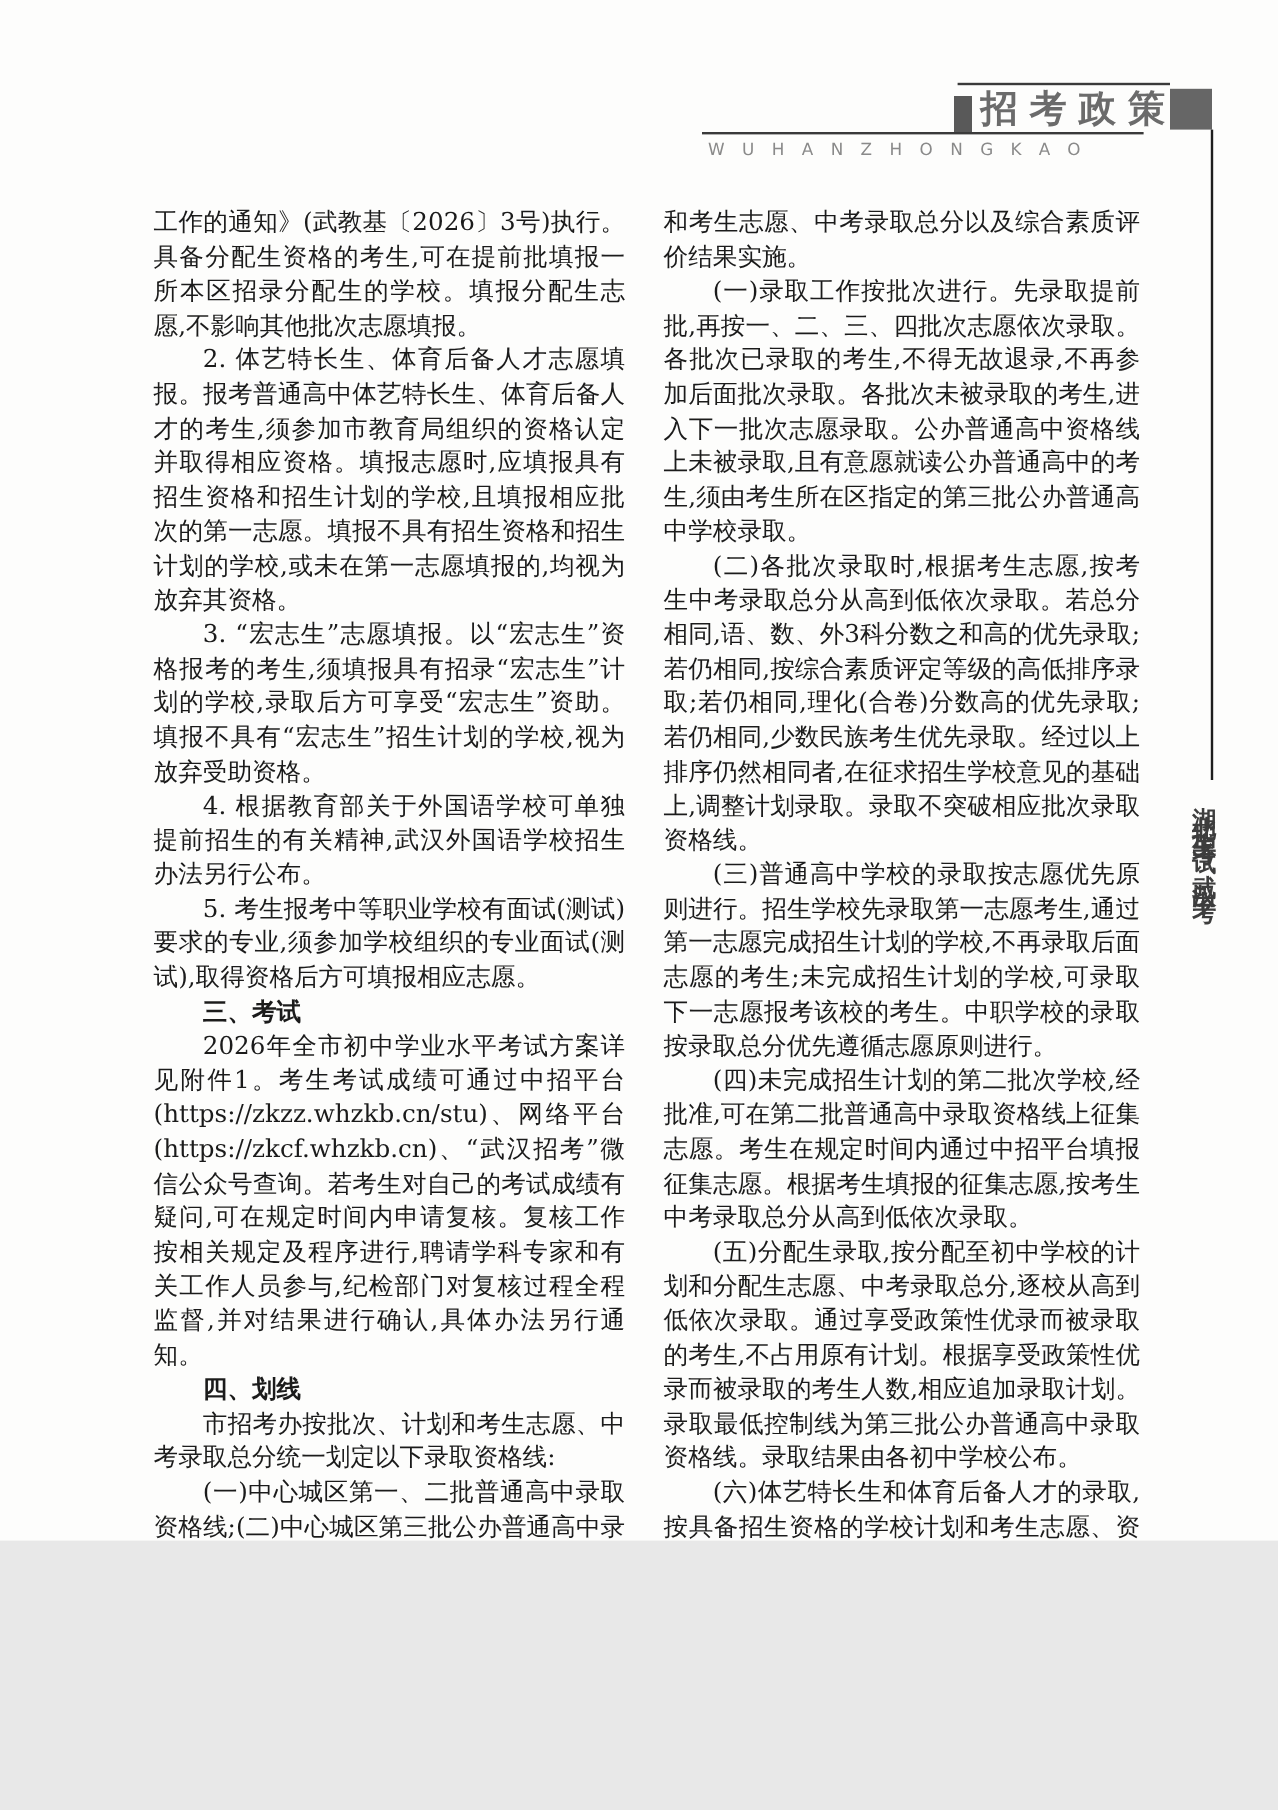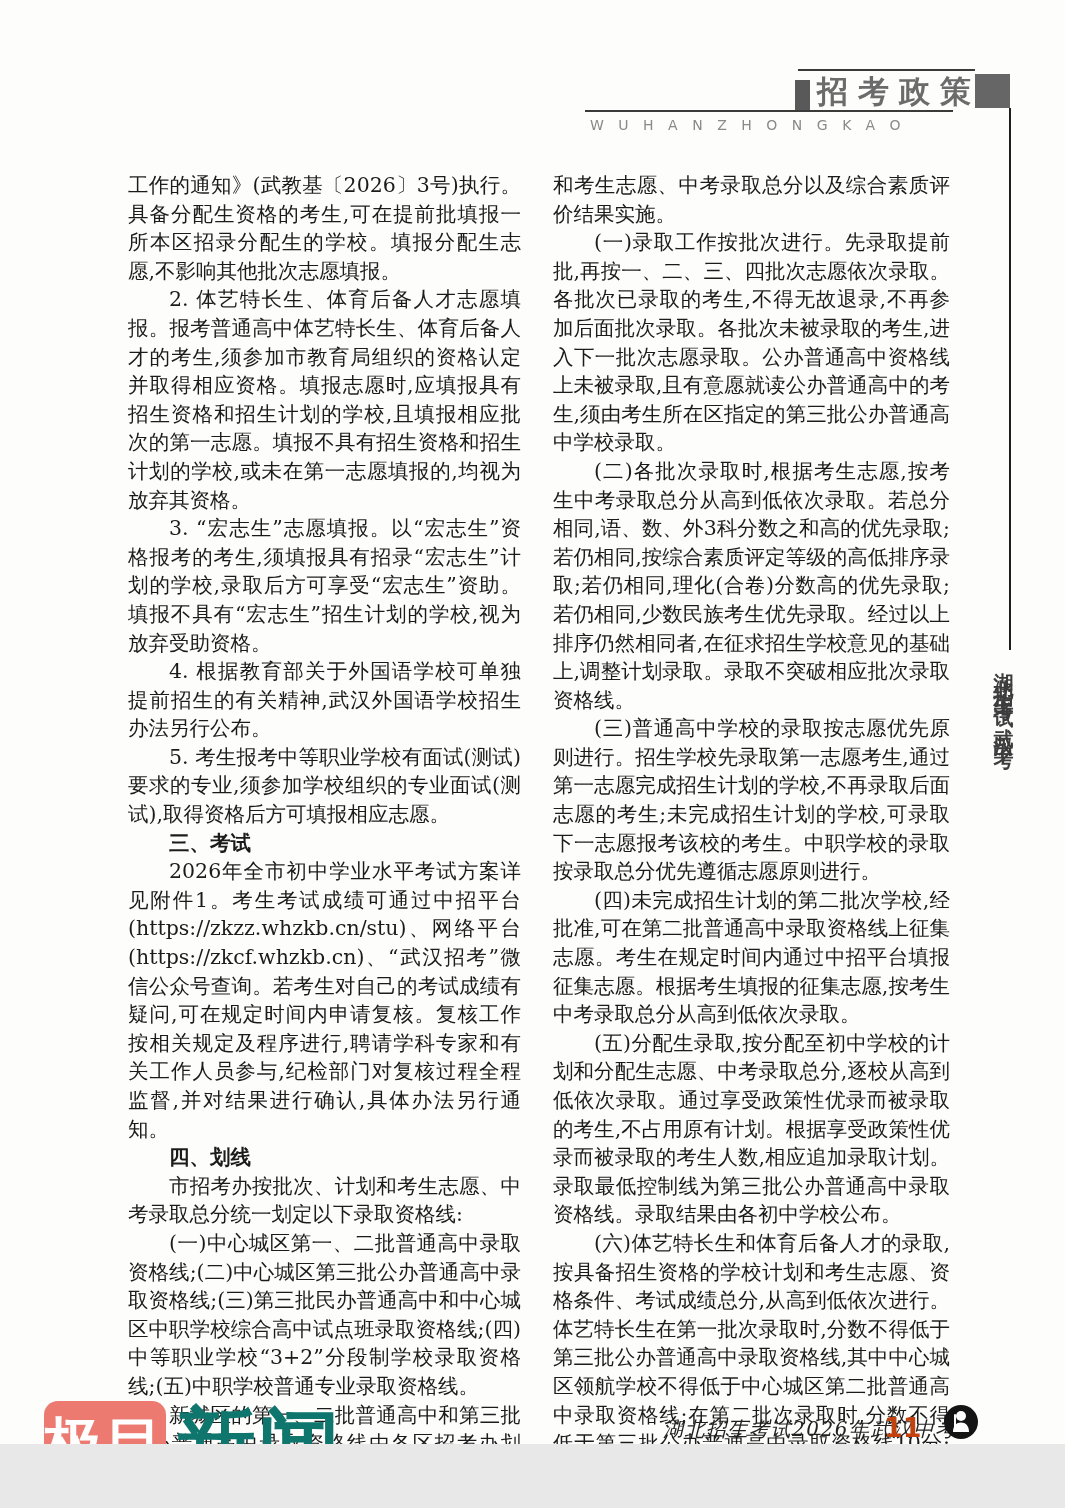--- a/index.html
+++ b/index.html
@@ -1,17 +1,17 @@
 <!DOCTYPE html>
 <html><head>
 <meta charset="utf-8">
 <style>
   html,body { margin:0; padding:0; background:#e8e8e8; }
   .page {
-    position:relative; width:1065px; height:1444px; margin:0 auto;
+    position:relative; width:1065px; height:1284px; margin:0 auto;
     background:#fdfdfc; overflow:hidden;
     font-family:"DejaVu Serif","Liberation Serif",serif;
   }
 
   
   .header-topline { position:absolute; left:798px; top:69px; width:177px; height:2px; background:#3a3a3a; }
   .header-block-small { position:absolute; left:795px; top:80px; width:15px; height:30px; background:#595959; }
   .header-title {
     position:absolute; left:817px; top:74px; font-size:31px; line-height:34px;
     letter-spacing:10px; color:#6b6b6b; font-weight:bold; white-space:nowrap;

